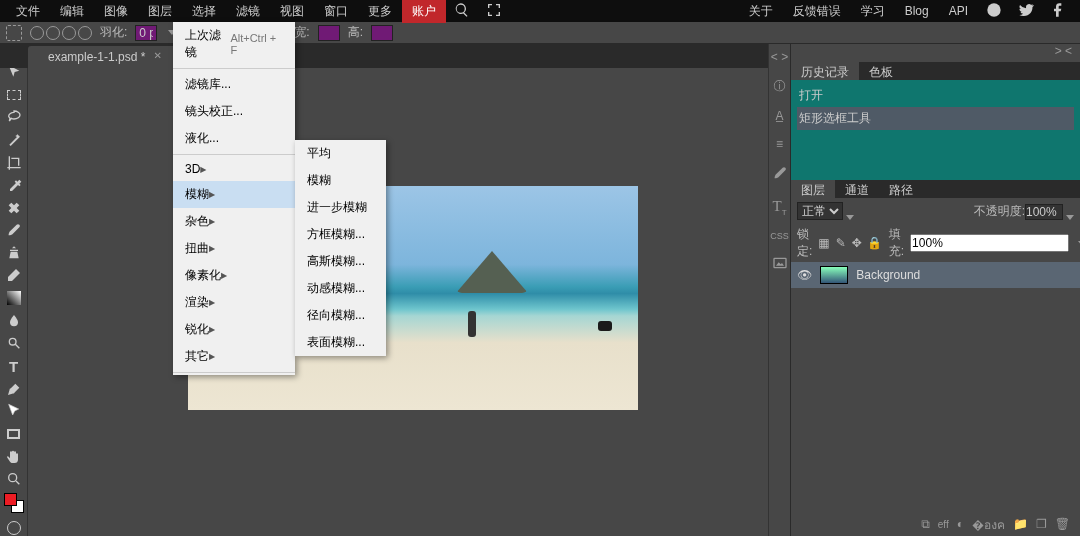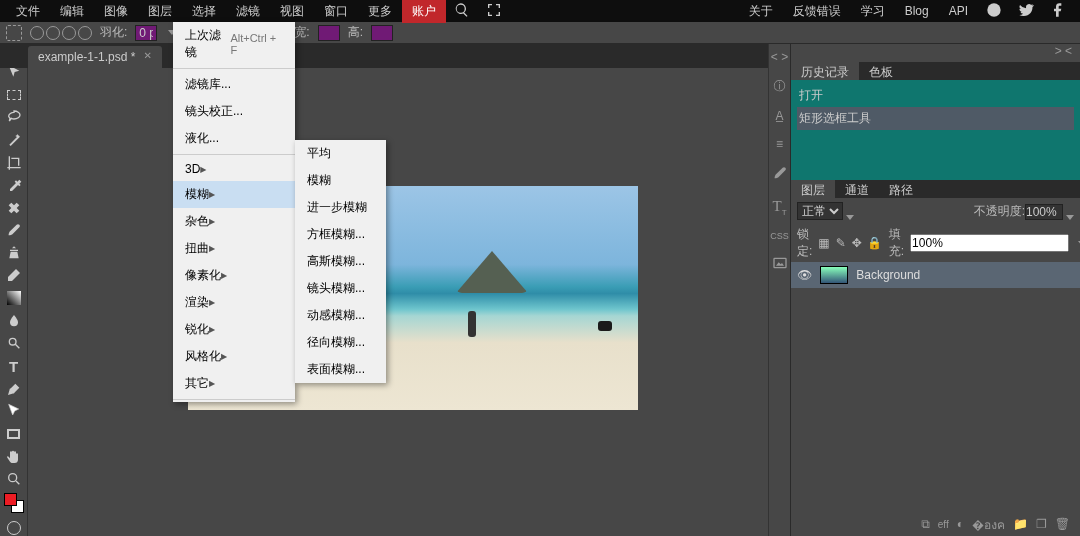--- a/index.html
+++ b/index.html
@@ -8,21 +8,21 @@
 .menubar-left,.menubar-right{display:flex;align-items:center;gap:0}
 .menu-item{padding:3px 10px;color:#ccc;cursor:pointer}
 .menu-item.account{background:#c1272b;color:#fff}
 .menu-icon{padding:3px 8px;color:#ccc}
 .toolbar{height:22px;background:#474747;display:flex;align-items:center;padding:0 6px;gap:8px;color:#bbb;border-bottom:1px solid #2a2a2a}
 .tool-icon-sq{width:16px;height:16px;border:1px dashed #999;border-radius:2px}
 .tool-icon-crc{width:14px;height:14px;border:1px solid #999;border-radius:50%}
 .tool-input{background:#701a75;border:1px solid #222;color:#ccc;width:22px;height:16px;padding:0 3px}
 .dropdown-arrow{width:0;height:0;border-left:4px solid transparent;border-right:4px solid transparent;border-top:5px solid #999;margin-left:3px}
 .doc-tab-bar{height:24px;background:#2a2a2a;display:flex;align-items:flex-end;padding-left:28px}
-.doc-tab{background:#474747;padding:4px 10px;color:#ccc;display:flex;align-items:flex-start;gap:8px;border-radius:3px 3px 0 0}
+.doc-tab{background:#474747;padding:4px 20px;color:#ccc;display:flex;align-items:flex-start;gap:8px;border-radius:3px 3px 0 0}
 .doc-tab .x{color:#999;font-size:10px}
 .main{position:absolute;top:44px;left:0;right:0;bottom:0;display:flex}
 .left-toolbar{width:28px;background:#474747;display:flex;flex-direction:column;align-items:center;padding-top:20px;gap:6px;border-right:1px solid #333}
 .left-toolbar .tool{width:20px;height:20px;display:flex;align-items:center;justify-content:center;color:#ccc}
 .canvas-area{flex:1;background:#474747;position:relative;overflow:hidden}
 .canvas-img{position:absolute;left:160px;top:142px;width:450px;height:224px;background:linear-gradient(to bottom,#9cc5e6 0%,#7db5dc 35%,#3a9db5 45%,#2f8da8 48%,#6ec5cd 55%,#a5d6d3 58%,#e8e0cb 70%,#ede6d3 100%)}
 .island{position:absolute;left:268px;top:65px;width:72px;height:42px;background:#556052;clip-path:polygon(50% 0,100% 100%,0 100%);border-radius:6px}
 .person{position:absolute;left:280px;top:125px;width:8px;height:26px;background:#333;border-radius:3px}
 .dog{position:absolute;left:410px;top:135px;width:14px;height:10px;background:#1a1a1a;border-radius:3px}
 .right-column{width:22px;background:#474747;border-left:1px solid #333;display:flex;flex-direction:column;align-items:center;gap:14px;padding-top:6px;color:#999}
@@ -301,28 +301,26 @@
   <div class="dd-item">镜头校正...</div>
   <div class="dd-item">液化...</div>
   <div class="dd-sep"></div>
   <div class="dd-item has-sub">3D</div>
   <div class="dd-item has-sub hover">模糊</div>
   <div class="dd-item has-sub">杂色</div>
   <div class="dd-item has-sub">扭曲</div>
   <div class="dd-item has-sub">像素化</div>
   <div class="dd-item has-sub">渲染</div>
   <div class="dd-item has-sub">锐化</div>
-  <div class="dd-item has-sub">风格化</div>
   <div class="dd-item has-sub">其它</div>
   <div class="dd-sep"></div>
 </div>
 
 <div class="dropdown dropdown-sub">
   <div class="dd-item">平均</div>
   <div class="dd-item">模糊</div>
   <div class="dd-item">进一步模糊</div>
   <div class="dd-item">方框模糊...</div>
   <div class="dd-item">高斯模糊...</div>
-  <div class="dd-item">镜头模糊...</div>
   <div class="dd-item">动感模糊...</div>
   <div class="dd-item">径向模糊...</div>
   <div class="dd-item">表面模糊...</div>
 </div>
 
 </body></html>

